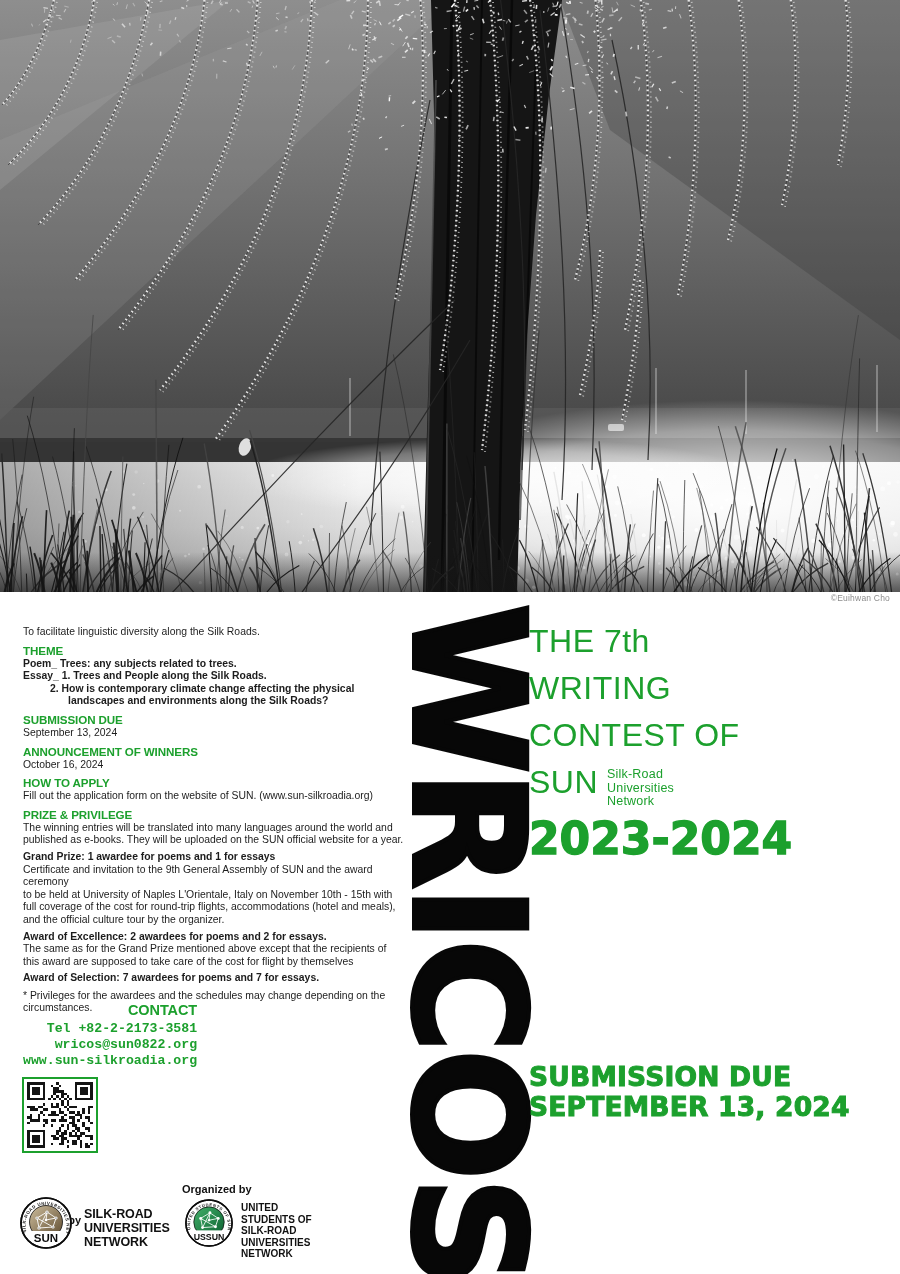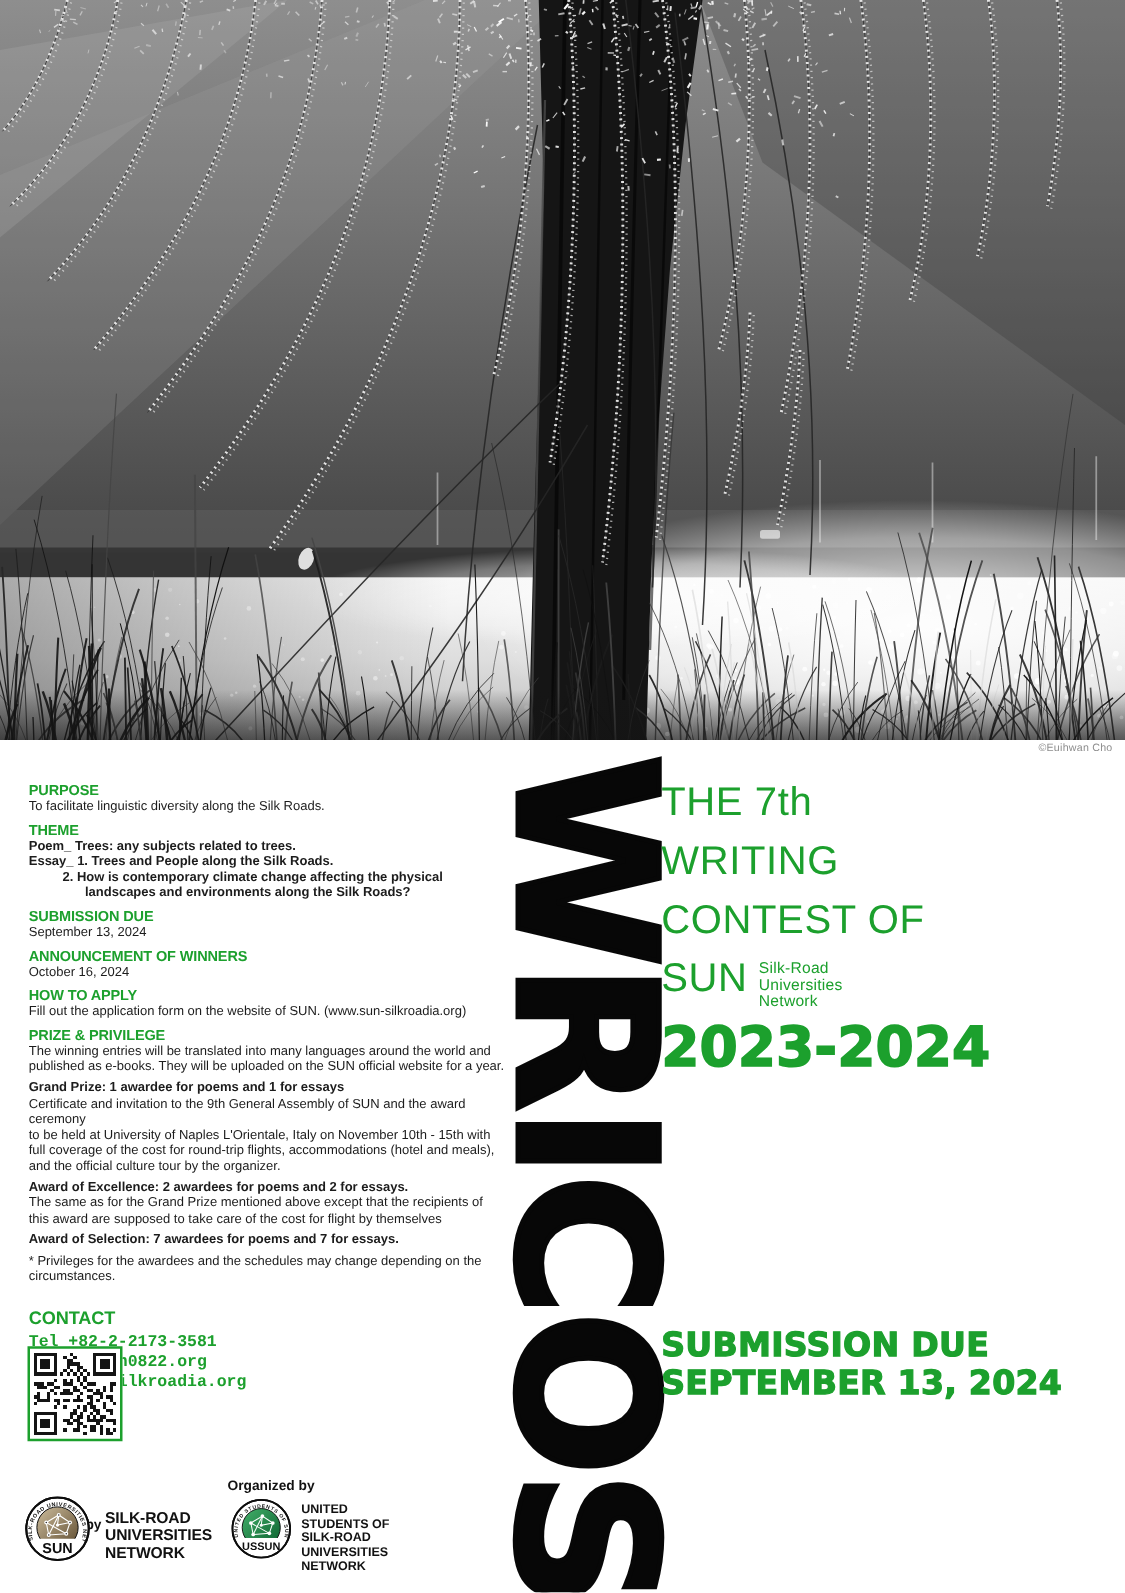--- a/index.html
+++ b/index.html
@@ -30,21 +30,21 @@
                margin:0 0 1px;letter-spacing:-.1px;}
   .sec{margin:0 0 5px;}
   .left-col p{margin:0;font-size:10.4px;line-height:12.6px;white-space:pre-line;}
   .gap{margin-bottom:4px !important;}
   .bold{font-weight:700;}
   .ind1{padding-left:27px;}
   .ind2{padding-left:45px;}
   .award-title{font-weight:700;font-size:10.7px;margin-top:4px !important;}
   .note{margin-top:5px !important;}
   
-  .contact{position:absolute;left:23px;top:1047px;color:var(--green);}
+  .contact{position:absolute;left:23px;top:1002px;color:var(--green);text-align:right;}
   .contact h3{font-size:14.5px;line-height:17px;margin:0 0 2px;font-weight:700;letter-spacing:-.1px;}
   .contact .cline{font-size:13.2px;line-height:16.2px;font-weight:700;font-family:Liberation Mono, monospace;}
   .qr{position:absolute;left:22px;top:1077px;border:2px solid var(--green);background:#fff;
       padding:3px;width:66px;height:66px;box-sizing:content-box;line-height:0;}
   
   .byline{position:absolute;font-size:11px;font-weight:700;color:#111;}
   .byline.host{left:28px;top:1214px;}
   .byline.org{left:182px;top:1183px;}
   .logo{position:absolute;}
   .sun-logo{left:20px;top:1197px;}
@@ -1081,21 +1081,20 @@
 Network</span>
     </div>
     <div class="years">2023-2024</div>
   </div>
 
   <div class="banner">SUBMISSION DUE
 SEPTEMBER 13, 2024</div>
 
   <div class="left-col">
     <section class="sec">
-      <h3>PURPOSE</h3>
       <p>To facilitate linguistic diversity along the Silk Roads.</p>
     </section>
     <section class="sec">
       <h3>THEME</h3>
       <p class="bold">Poem_ Trees: any subjects related to trees.</p>
       <p class="bold">Essay_ 1. Trees and People along the Silk Roads.</p>
       <p class="bold ind1">2. How is contemporary climate change affecting the physical</p>
       <p class="bold ind2">landscapes and environments along the Silk Roads?</p>
     </section>
     <section class="sec">

